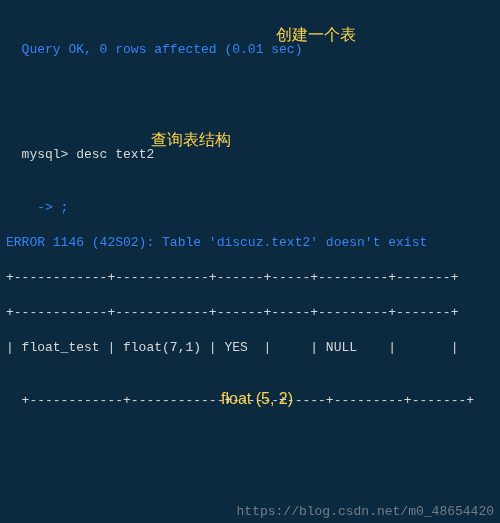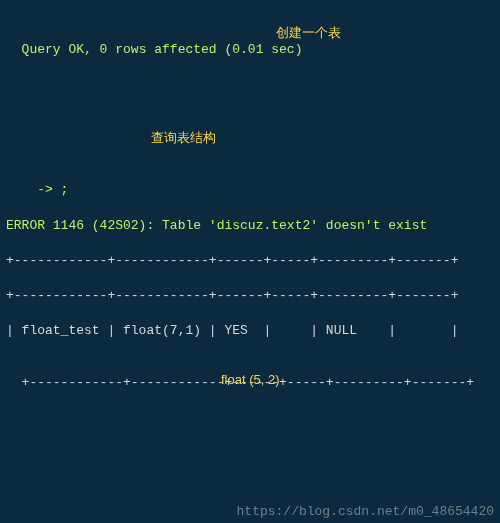--- a/index.html
+++ b/index.html
@@ -1,39 +1,40 @@
 <!DOCTYPE html>
 <html><head>
 <meta charset="utf-8">
 <style>
   html,body{margin:0;padding:0;background:#0b2a3f;color:#d8d8d8;
     font-family:Consolas,"Courier New",monospace;font-size:13px;
     line-height:1.35;width:500px;height:523px;overflow:hidden}
   .term{padding:6px 6px 6px 6px;white-space:pre}
   .cmd-line{white-space:pre}
   .prompt{color:#d8d8d8}
-  .out{color:#bef264}
+  .out{color:#3b82f6}
   .tbl-row{white-space:pre}
   .annotation{color:#ffd24a;font-family:"Microsoft YaHei",Arial,sans-serif;
-    font-size:13px;white-space:nowrap}
+    font-size:16px;white-space:nowrap}
   .rel{position:relative}
   .abs{position:absolute}
   .watermark{position:absolute;right:6px;bottom:2px;color:#707e88;
     font-family:Liberation Mono, monospace;font-size:13px}
 </style>
 </head>
 <body>
 
 <div class="term">
 <div class="rel">
   <span class="out">Query OK, 0 rows affected (0.01 sec)</span>
   <span class="annotation abs" style="left:270px;top:0">创建一个表</span>
 </div>
 <div>&nbsp;</div>
 <div class="rel">
+  <span class="cmd-line"><span class="prompt">mysql&gt; </span><span>desc text2</span></span>
   <span class="annotation abs" style="left:145px;top:0">查询表结构</span>
 </div>
 <div><span class="out">    -&gt; ;</span></div>
 <div><span class="out">ERROR 1146 (42S02): Table 'discuz.text2' doesn't exist</span></div>
 <div class="tbl-row">+------------+------------+------+-----+---------+-------+</div>
 <div class="tbl-row">+------------+------------+------+-----+---------+-------+</div>
 <div class="tbl-row">| float_test | float(7,1) | YES  |     | NULL    |       |</div>
 <div class="rel">
   <span class="tbl-row">+------------+------------+------+-----+---------+-------+</span>
   <span class="annotation abs" style="left:215px;top:14px">float (5, 2)</span>

